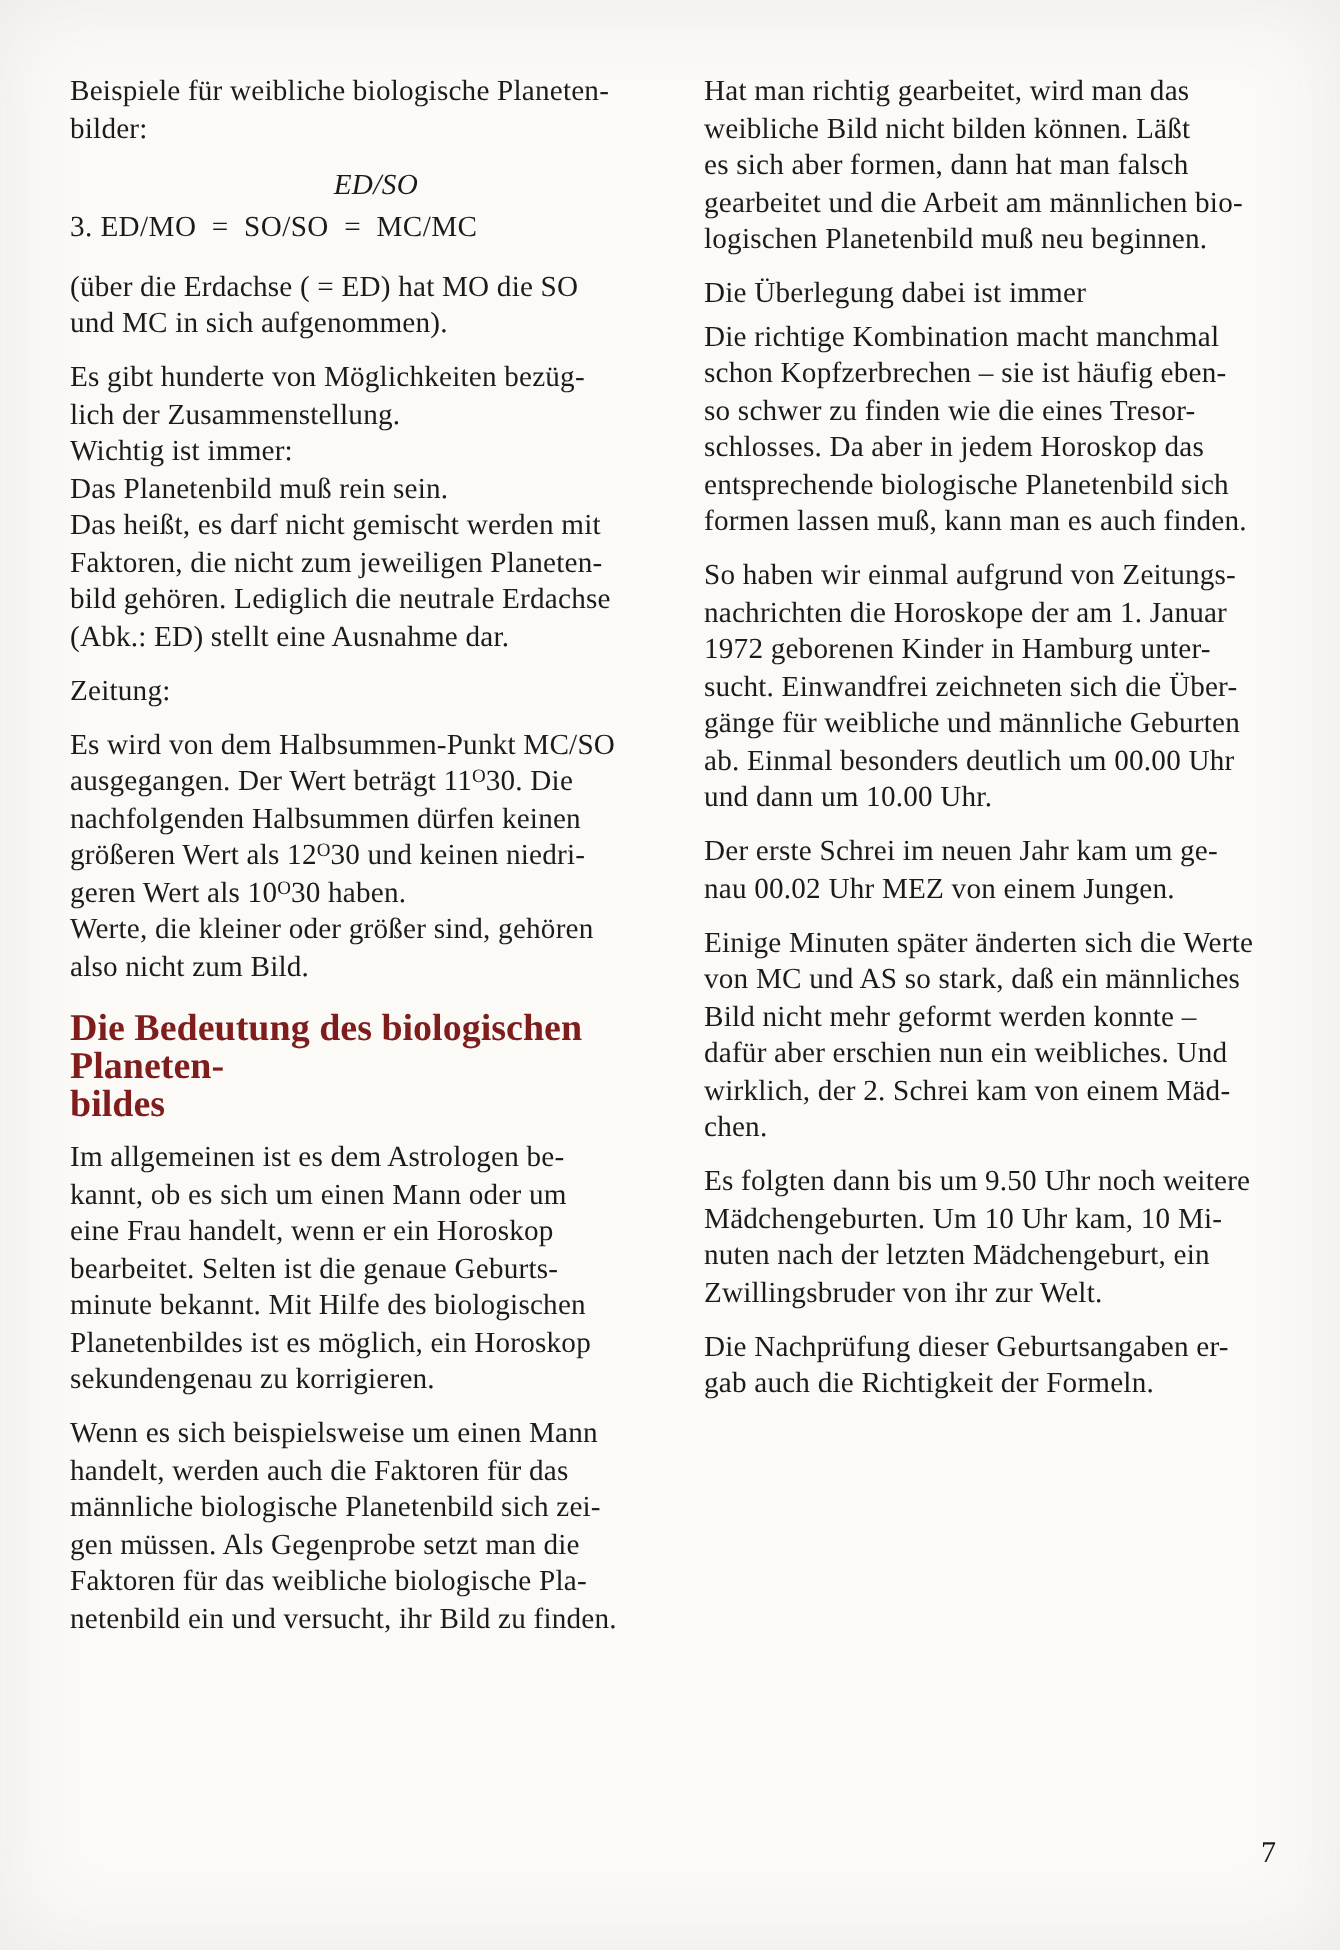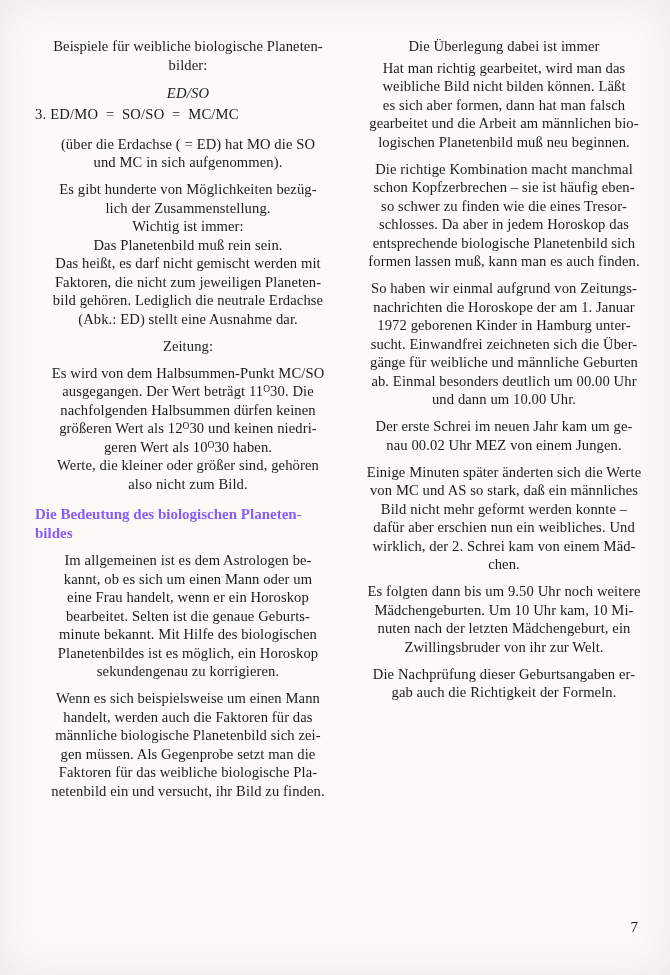--- a/index.html
+++ b/index.html
@@ -21,38 +21,37 @@
     top: 37px;
     font-size: 14.6px;
     line-height: 18.5px;
   }
   .col-left  { left: 35px;  width: 306px; }
   .col-right { left: 352px; width: 304px; }
   .para {
     margin: 0 0 8.5px 0;
     white-space: pre-wrap;
     letter-spacing: 0.1px;
-    text-align: center;
   }
   .formula-list { margin: 1px 0 9px 0; }
   .formula-line {
     white-space: pre-wrap;
     line-height: 21.5px;
     letter-spacing: 0.2px;
   }
   .formula-cont { text-align: center; font-style: italic; }
   .lead-in { margin-bottom: 3px; }
   .bold-para { font-weight: bold; }
   .heading {
-    font-size: 15px;
+    font-size: 19px;
     font-weight: bold;
     margin: 12px 0 8px 0;
     white-space: pre-wrap;
     line-height: 19px;
-    color: #8b5cf6;
+    color: #7f1d1d;
   }
   sup.deg {
     font-size: 9.5px;
     line-height: 0;
     vertical-align: 4px;
     letter-spacing: 0;
   }
   .gap-before { margin-top: 24px; }
   .page-number {
     position: absolute;
@@ -114,27 +113,27 @@
 
     <p class="para">Wenn es sich beispielsweise um einen Mann
 handelt, werden auch die Faktoren für das
 männliche biologische Planetenbild sich zei-
 gen müssen. Als Gegenprobe setzt man die
 Faktoren für das weibliche biologische Pla-
 netenbild ein und versucht, ihr Bild zu finden.</p>
   </div>
 
   <div class="col col-right">
-    <p class="para lead-in">Die Überlegung dabei ist immer</p>
-
     <p class="para">Hat man richtig gearbeitet, wird man das
 weibliche Bild nicht bilden können. Läßt
 es sich aber formen, dann hat man falsch
 gearbeitet und die Arbeit am männlichen bio-
 logischen Planetenbild muß neu beginnen.</p>
+
+    <p class="para lead-in">Die Überlegung dabei ist immer</p>
 
 
     <p class="para">Die richtige Kombination macht manchmal
 schon Kopfzerbrechen – sie ist häufig eben-
 so schwer zu finden wie die eines Tresor-
 schlosses. Da aber in jedem Horoskop das
 entsprechende biologische Planetenbild sich
 formen lassen muß, kann man es auch finden.</p>
 
     <p class="para">So haben wir einmal aufgrund von Zeitungs-

